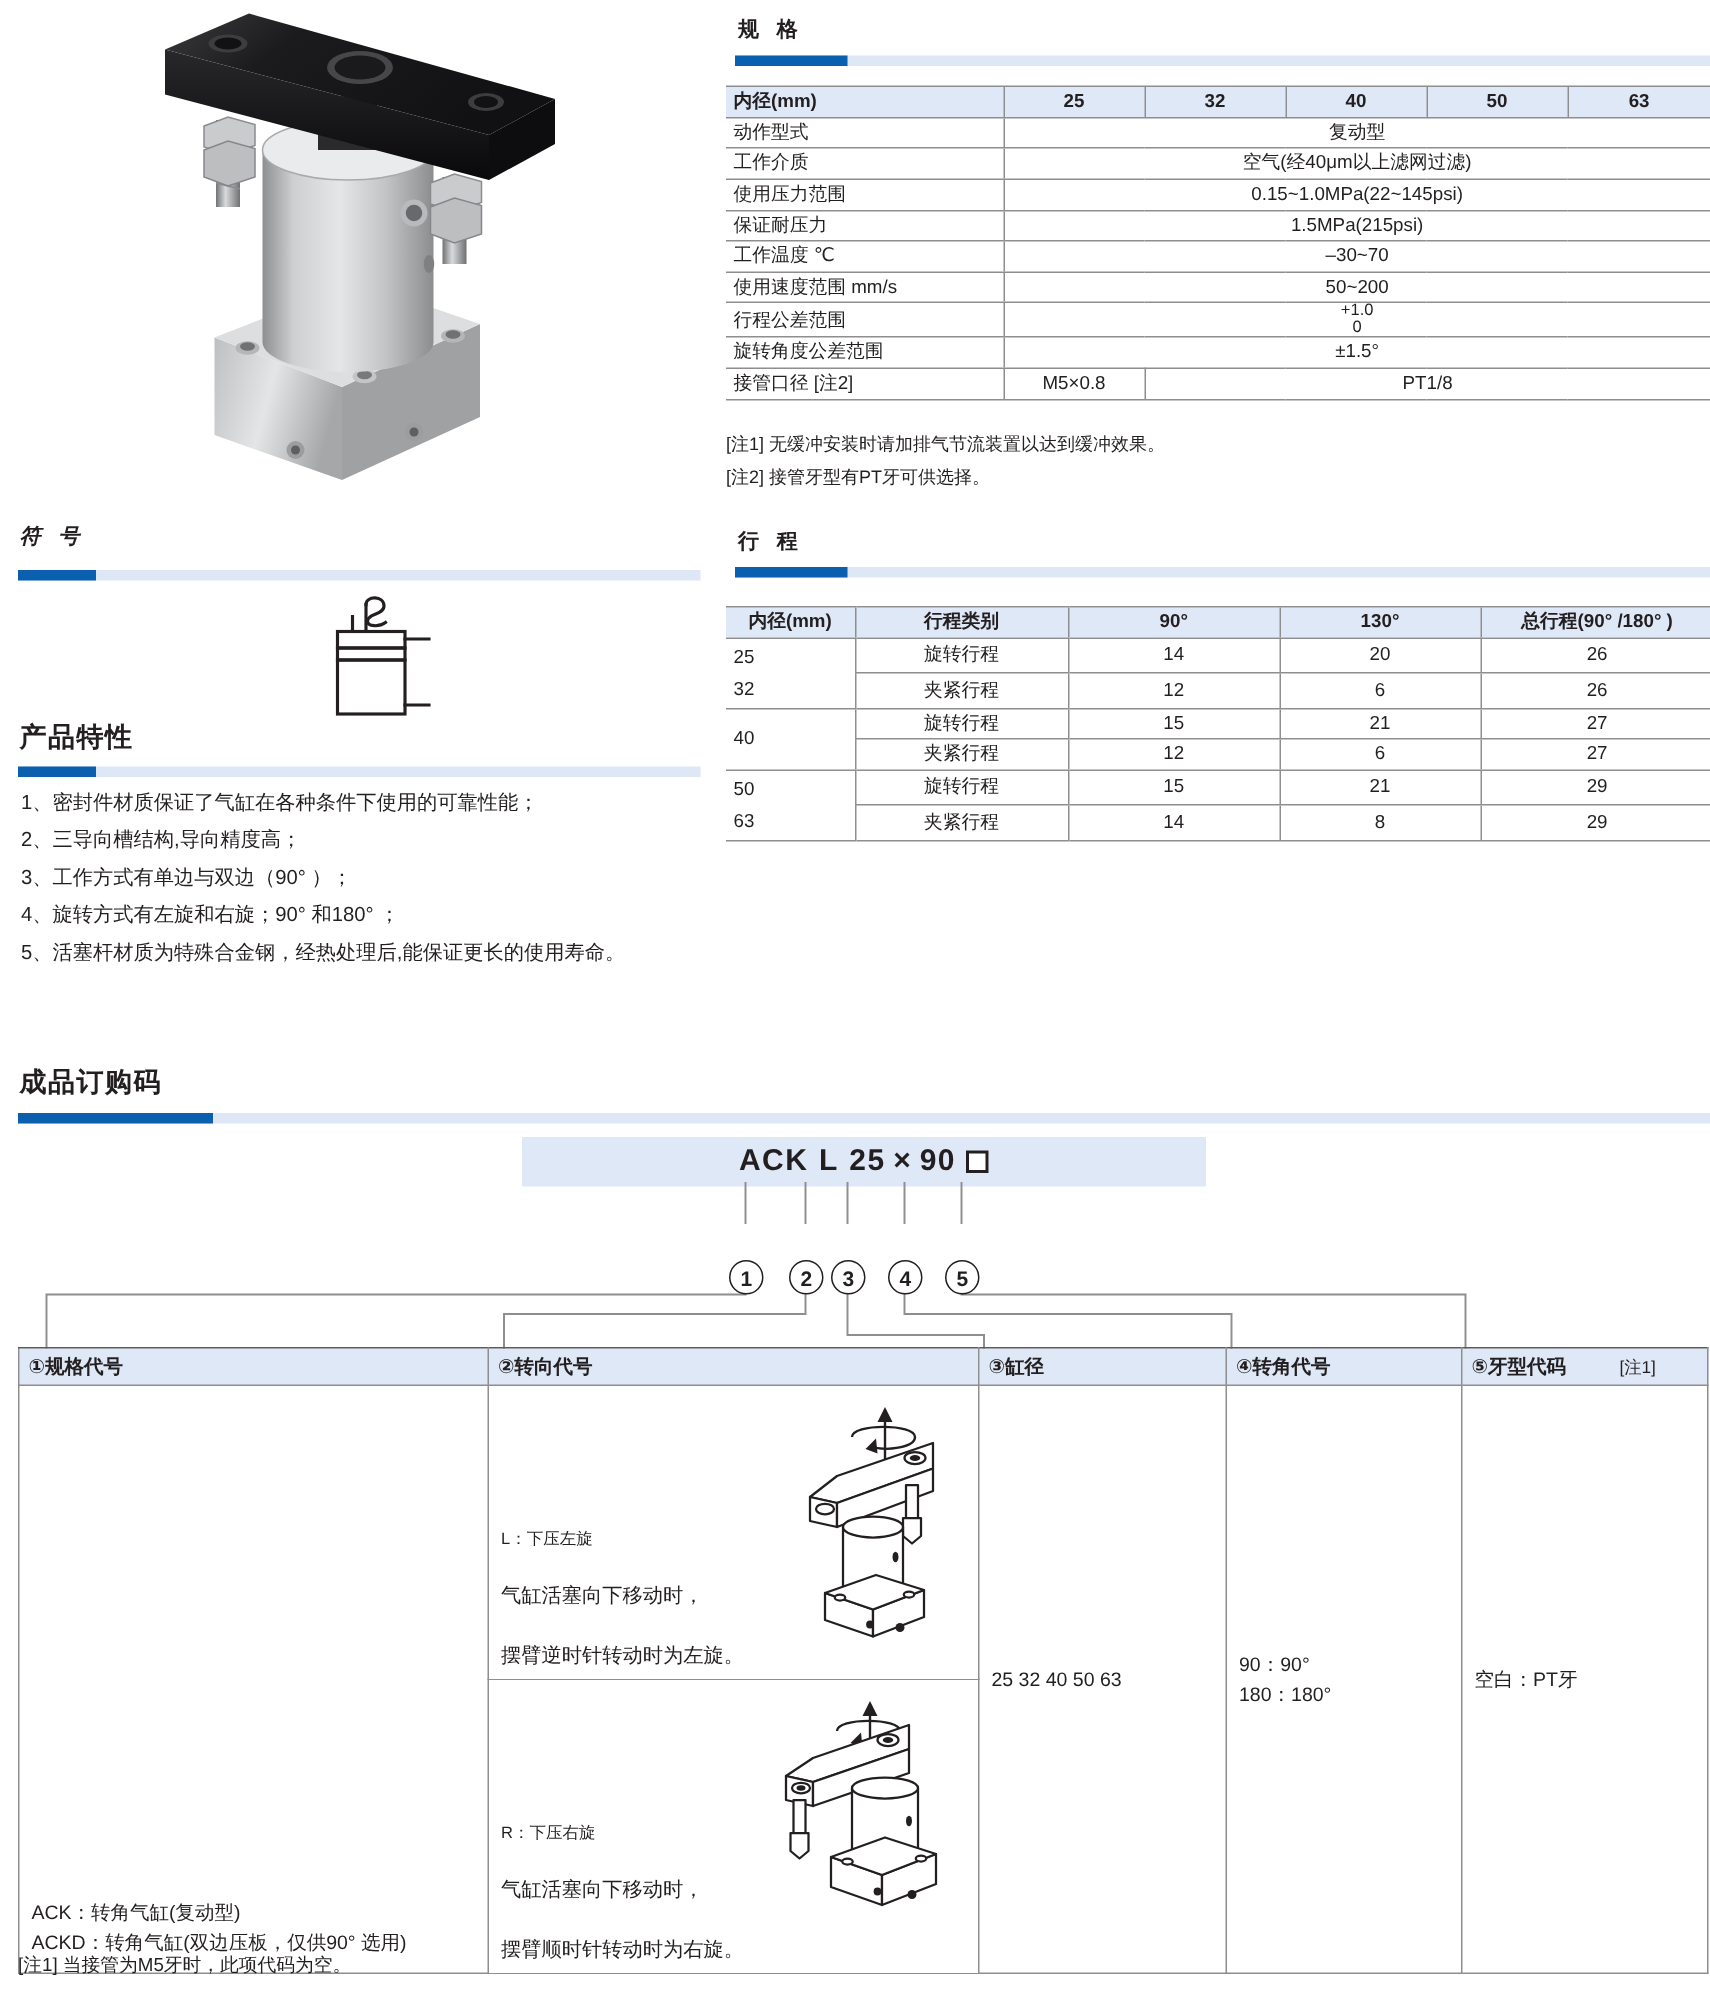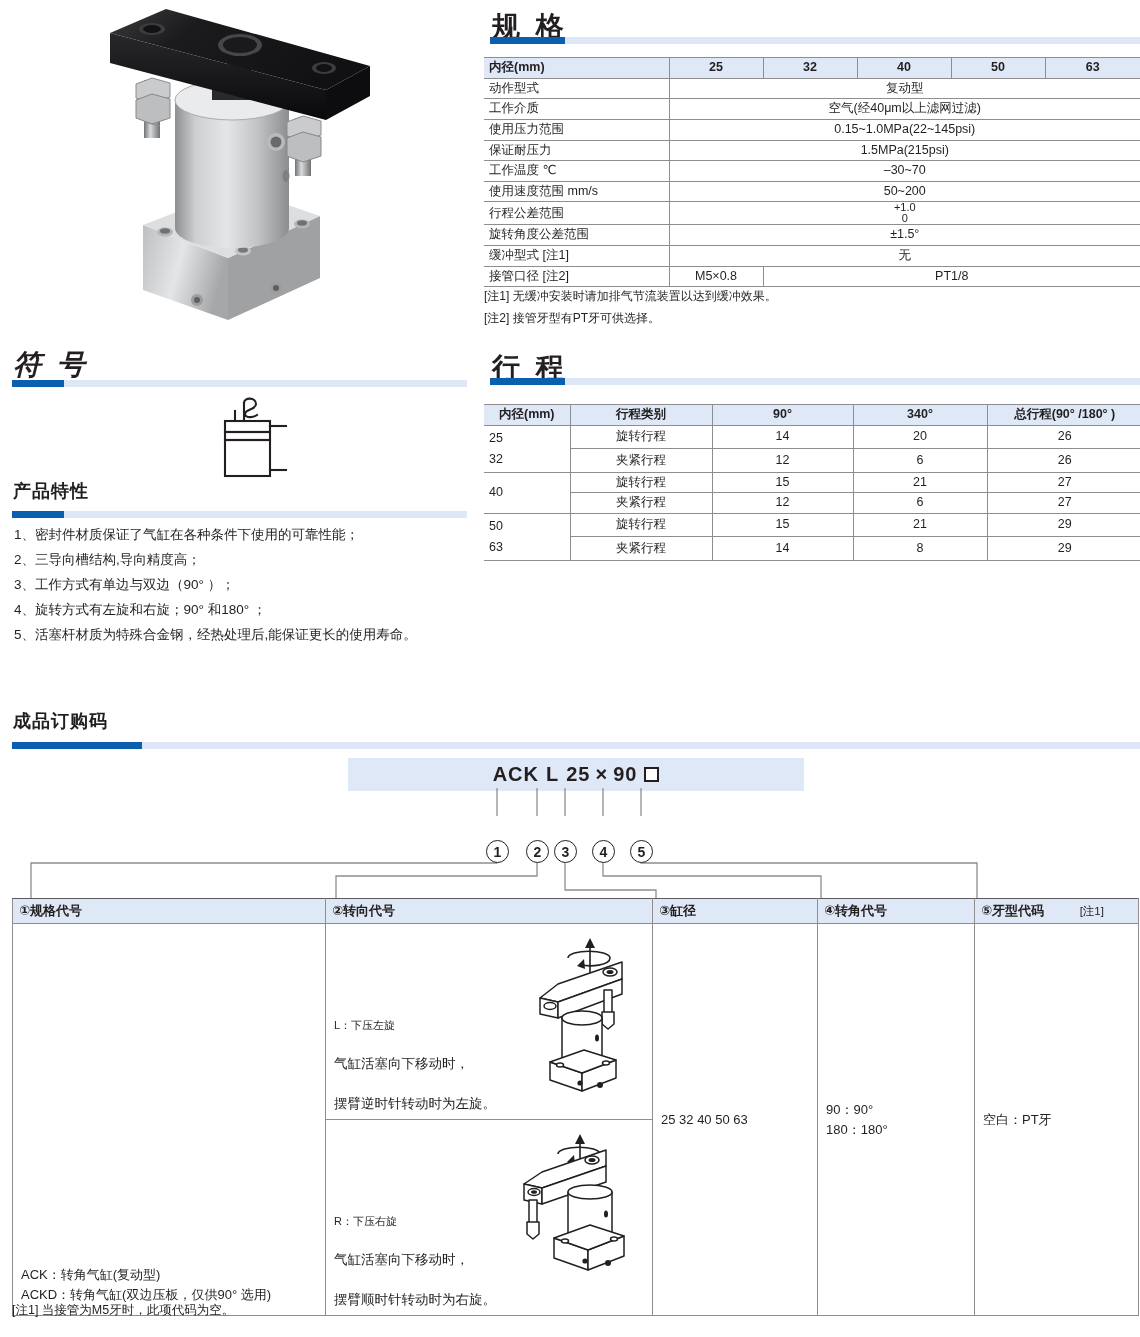--- a/index.html
+++ b/index.html
@@ -10,21 +10,21 @@
     font-family:"Liberation Sans","DejaVu Sans",sans-serif;
     color:#231f20;
     position:relative;
     overflow:hidden;
   }
   .page { position:relative; width:1140px; height:1337px; }
 
   
   .sec-head { position:absolute; }
   .sec-head .title {
-    font-size:28px; font-weight:bold; letter-spacing:4px;
+    font-size:14px; font-weight:bold; letter-spacing:4px;
     color:#231f20; line-height:1.1; white-space:nowrap;
   }
   .sec-head .title.small { font-size:18px; letter-spacing:1px; }
   .rule { position:absolute; height:7px; background:#dde7f5; }
   .rule::before {
     content:""; position:absolute; left:0; top:0; bottom:0;
     width:11.5%; background:#0a5fae;
   }
 
   
@@ -247,24 +247,20 @@
           <td class="vline" colspan="5" style="padding: 0px; line-height: 11px; font-size: 11px;">
             <div>+1.0</div>
             <div>0</div>
           </td>
         </tr>
         <tr>
           <td class="lcell">旋转角度公差范围</td>
           <td class="vline" colspan="5">±1.5°</td>
         </tr>
         <tr>
-          <td class="lcell">缓冲型式 [注1]</td>
-          <td class="vline" colspan="5">无</td>
-        </tr>
-        <tr>
           <td class="lcell">接管口径 [注2]</td>
           <td class="vline">M5×0.8</td>
           <td class="vline" colspan="4">PT1/8</td>
         </tr>
       </tbody>
   </table>
 
   <div class="note" style="left:484px; top:288px;">[注1] 无缓冲安装时请加排气节流装置以达到缓冲效果。</div>
   <div class="note" style="left:484px; top:310px;">[注2] 接管牙型有PT牙可供选择。</div>
 
@@ -312,21 +308,21 @@
         <col style="width:142px">
         <col style="width:141px">
       <col style="width:134px">
         <col style="width:155px">
     </colgroup>
     <thead>
       <tr>
         <th>内径(mm)</th>
         <th class="vline">行程类别</th>
         <th class="vline">90°</th>
-        <th class="vline">340°</th>
+        <th class="vline">130°</th>
         <th class="vline">总行程(90° /180° )</th>
       </tr>
     </thead>
     <tbody>
         <tr>
           <td rowspan="2" class="lcell" style="vertical-align: middle; line-height: 21px;">
             <div>25</div>
             <div>32</div>
           </td>
           <td class="vline">旋转行程</td>

